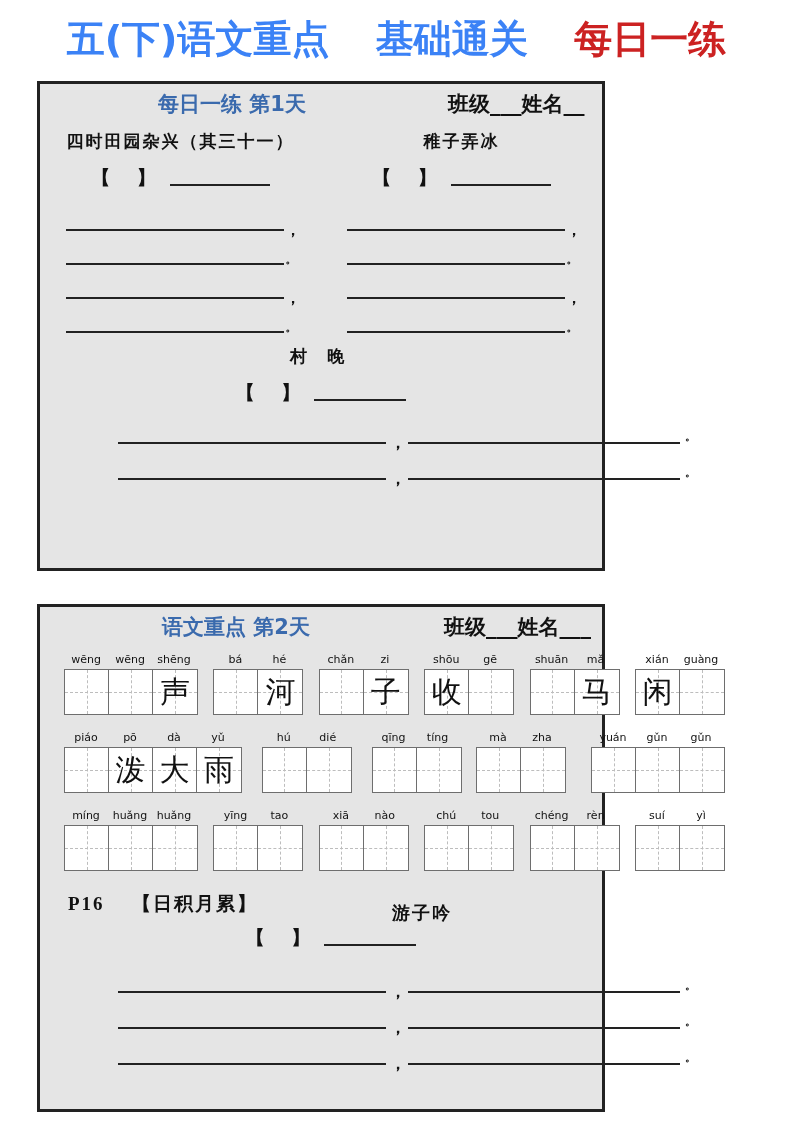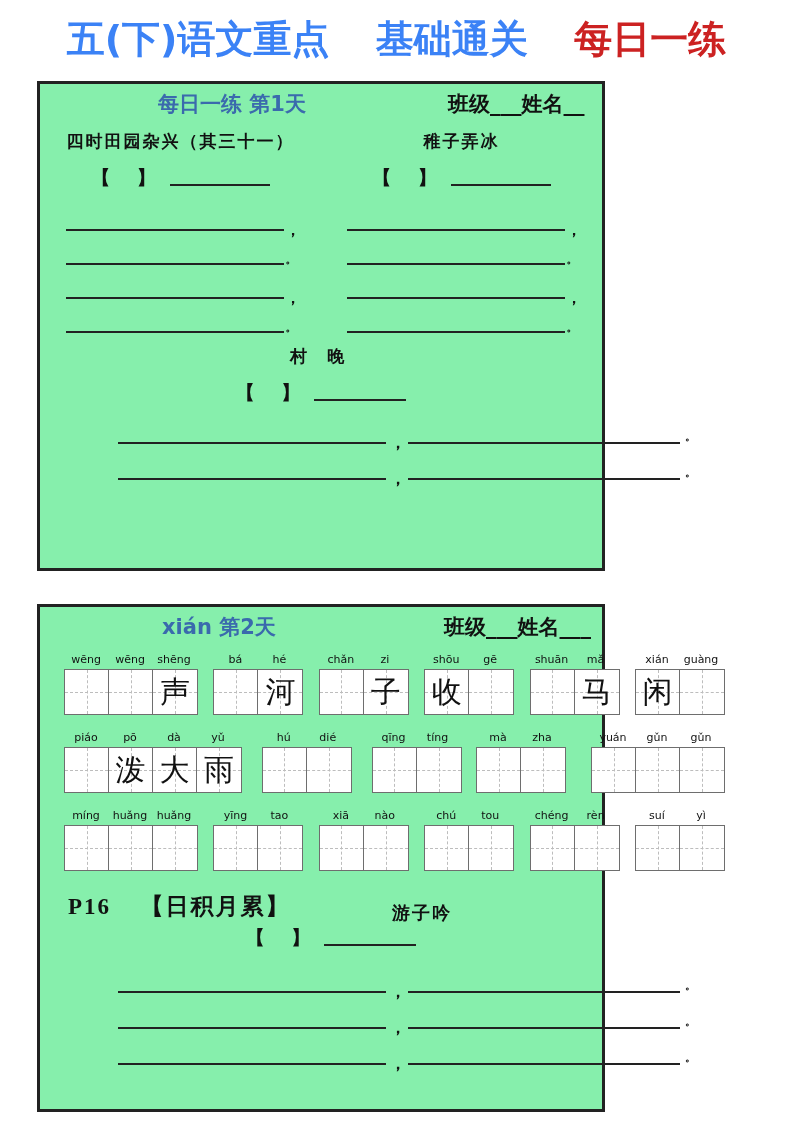--- a/index.html
+++ b/index.html
@@ -33,21 +33,21 @@
   .page-title .t-black { color: #3b82f6; }
   .page-title .t-red   { color: #cc2222; }
   .page-title .gap-lg  { display: inline-block; width: 20px; }
 
   
   .sheet-box {
     position: absolute;
     left: 37px;
     width: 568px;
     border: 3px solid #222222;
-    background: #86efac;
+    background: #e5e5e5;
     box-sizing: border-box;
   }
   #box-day1 { top: 81px;  height: 490px; }
   #box-day2 { top: 604px; height: 508px; }
 
   
   .box-header {
     position: relative;
     height: 34px;
     margin-top: 6px;
@@ -249,21 +249,21 @@
     position: relative;
     height: 34px;
     margin-top: 10px;
   }
   .accum-label {
     position: absolute;
     left: 28px;
     top: 0;
     font-family: "Liberation Serif", "DejaVu Serif", serif;
     font-weight: bold;
-    font-size: 23px;
+    font-size: 19px;
     letter-spacing: 2px;
     white-space: nowrap;
   }
   .accum-poem {
     position: absolute;
     left: 352px;
     top: 10px;
     font-family: "Liberation Serif", "DejaVu Serif", serif;
     font-weight: bold;
     font-size: 18px;
@@ -366,21 +366,21 @@
       <span class="pm c1">，</span>
       <span class="seg right"></span>
       <span class="pm p2">。</span>
     </div>
   </div>
 </div>
 
 <div class="sheet-box" id="box-day2">
 
   <div class="box-header">
-    <div class="hdr-day">xián  第2天</div>
+    <div class="hdr-day">语文重点  第2天</div>
     <div class="hdr-info">班级___姓名___</div>
   </div>
 
   <div class="grid-row" id="grid-row-0">
       <div class="word-group" style="left: 24px;">
         <div class="pinyin-row">
           <div class="pinyin" style="width: 44px;">wēng</div>
           <div class="pinyin" style="width: 44px;">wēng</div>
           <div class="pinyin" style="width: 44px;">shēng</div>
         </div>

